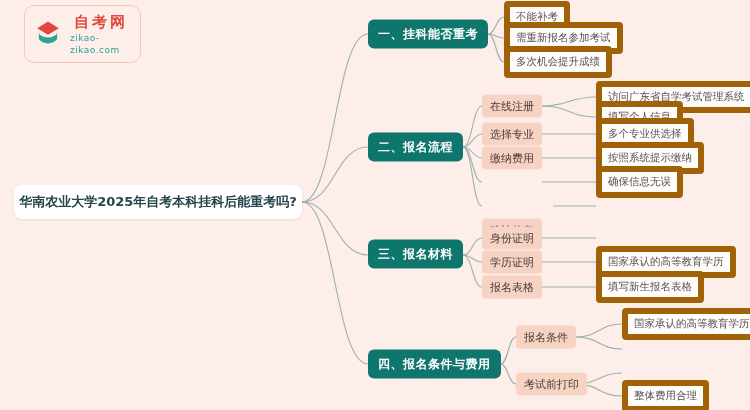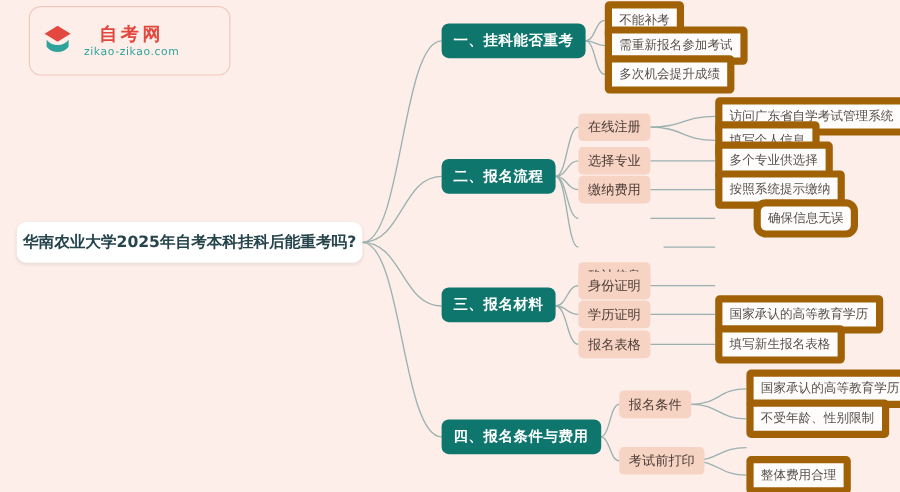--- a/index.html
+++ b/index.html
@@ -18,21 +18,21 @@
   }
   .mid{
     background:#f6d3c3;color:#4a3b35;font-size:11px;
     padding:4px 8px;border-radius:4px;
   }
   .leaf{
     background:#fffdfc;border:6px solid #a16207;color:#55504d;
     font-size:10.5px;padding:3px 6px;border-radius:4px;
   }
   .logo-box{
-    position:absolute;left:24px;top:5px;width:168px;height:58px;
+    position:absolute;left:24px;top:5px;width:117px;height:58px;
     border:1px solid #f2c9bb;border-radius:10px;z-index:1;
     display:flex;align-items:center;padding:0 8px;box-sizing:border-box;gap:7px;
   }
   .logo-texts{display:flex;flex-direction:column;align-items:center;line-height:1.35;}
   .logo-name{color:#e2483d;font-size:15px;font-weight:bold;letter-spacing:3px;}
   .logo-url{color:#2fa39b;font-size:9px;letter-spacing:0.5px;}
 </style>
 </head>
 <body>
 
@@ -92,28 +92,27 @@
 
   <div class="node branch" id="b1" style="left:368px;top:147px;">二、报名流程</div>
   <div class="node mid" id="b1c0" style="left:482px;top:106px;">在线注册</div>
   <div class="node leaf" id="b1c0l0" style="left:596px;top:97px;">访问广东省自学考试管理系统</div>
   <div class="node leaf" id="b1c0l1" style="left:596px;top:117px;">填写个人信息</div>
   <div class="node mid" id="b1c1" style="left:482px;top:134px;">选择专业</div>
   <div class="node leaf" id="b1c1l0" style="left:596px;top:134px;">多个专业供选择</div>
   <div class="node mid" id="b1c2" style="left:482px;top:158px;">缴纳费用</div>
   <div class="node leaf" id="b1c2l0" style="left:596px;top:158px;">按照系统提示缴纳</div>
   <div class="node mid" id="b1c3" style="left:482px;top:182px;margin-top:48px;">确认信息</div>
-  <div class="node leaf" id="b1c3l0" style="left:628px;top:182px;border-radius:10px;">确保信息无误</div>
+  <div class="node leaf" id="b1c3l0" style="left:596px;top:182px;">确保信息无误</div>
 
   <div class="node branch" id="b2" style="left:368px;top:254px;">三、报名材料</div>
   <div class="node mid" id="b2c0" style="left:482px;top:238px;">身份证明</div>
   <div class="node mid" id="b2c1" style="left:482px;top:262px;">学历证明</div>
   <div class="node leaf" id="b2c1l0" style="left:596px;top:262px;">国家承认的高等教育学历</div>
   <div class="node mid" id="b2c2" style="left:482px;top:287px;">报名表格</div>
   <div class="node leaf" id="b2c2l0" style="left:596px;top:287px;">填写新生报名表格</div>
 
   <div class="node branch" id="b3" style="left:368px;top:364px;">四、报名条件与费用</div>
   <div class="node mid" id="b3c0" style="left:516px;top:337px;">报名条件</div>
   <div class="node leaf" id="b3c0l0" style="left:622px;top:324px;">国家承认的高等教育学历</div>
-  <div class="node leaf" id="b3c0l1" style="left:622px;top:349px;">不受年龄、性别限制</div>
   <div class="node mid" id="b3c1" style="left:516px;top:384px;">考试前打印</div>
   <div class="node leaf" id="b3c1l1" style="left:622px;top:396px;">整体费用合理</div>
 </div>
 
 </body></html>

